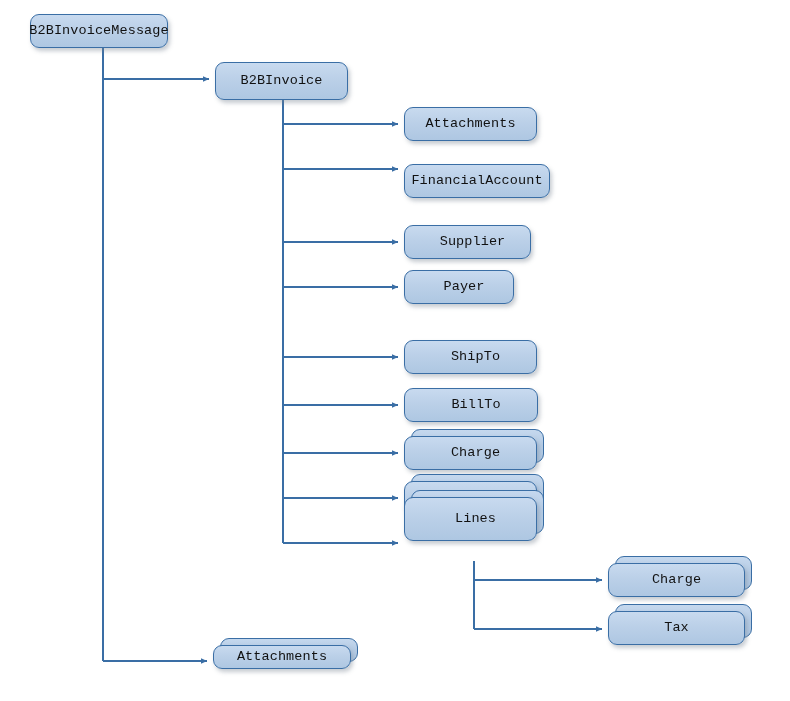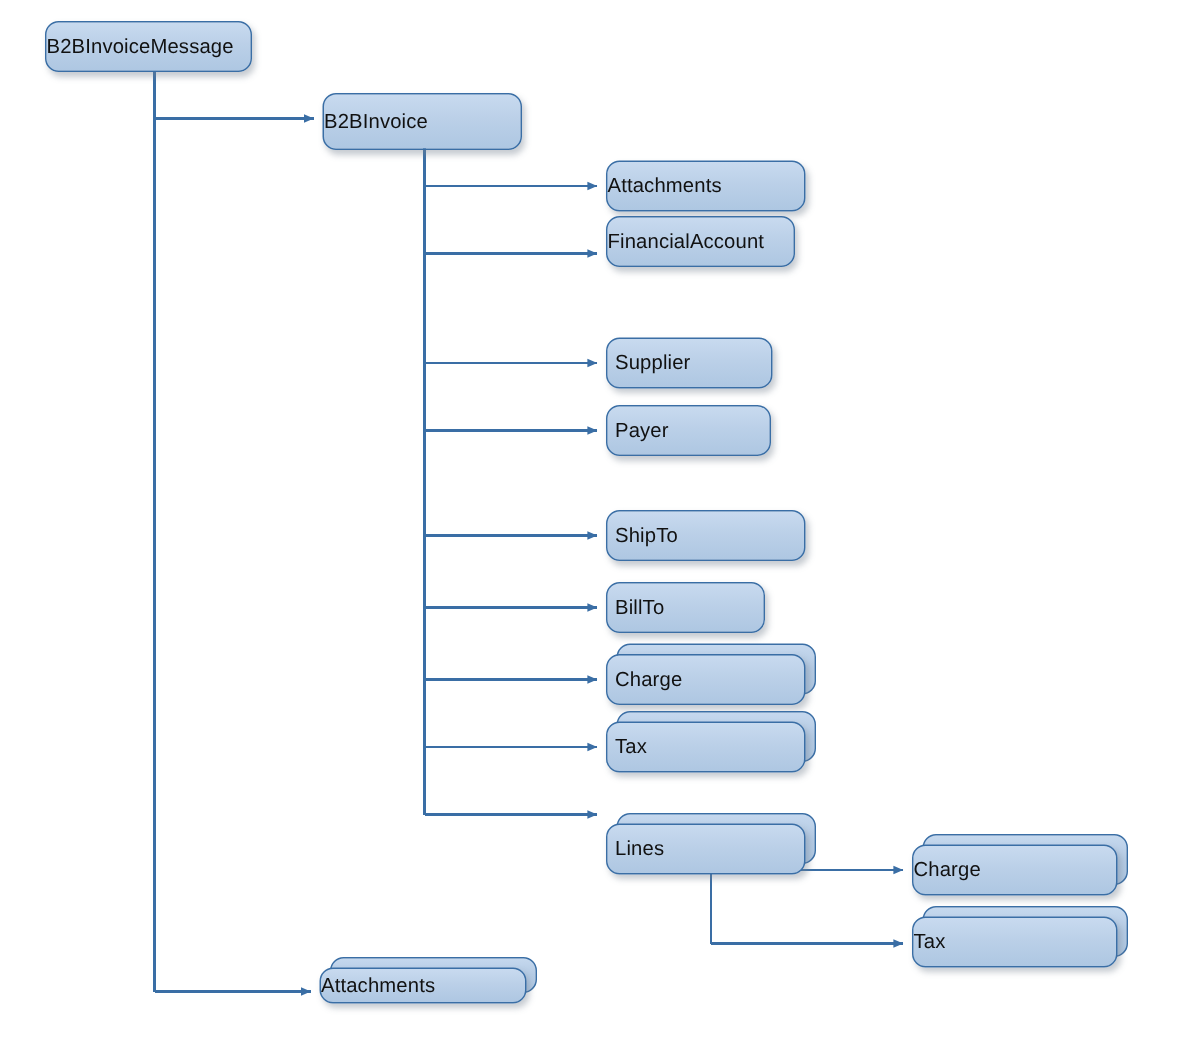--- a/index.html
+++ b/index.html
@@ -46,20 +46,22 @@
     top: 0;
     width: 100%;
     height: 100%;
     box-sizing: border-box;
     border: 1.2px solid #3a6ea5;
     border-radius: 9px;
     background: linear-gradient(to bottom, #c8daef 0%, #bbd0e8 45%, #aec7e2 100%);
     box-shadow: 2px 3px 4px rgba(120,130,145,0.42);
     display: flex;
     align-items: center;
+    justify-content: center;
+    font-family: Liberation Mono, monospace;
   }
   .node-label {
     color: #111111;
     font-size: 13.5px;
     line-height: 1;
     letter-spacing: 0.1px;
     white-space: nowrap;
     text-align: center;
   }
   .label-nudge .node-label {
@@ -114,58 +116,58 @@
       <div class="node" style="left: 215px; top: 62px; width: 133px; height: 38px;">
         <div class="node-front">
           <span class="node-label">B2BInvoice</span>
         </div>
       </div>
       <div class="node" style="left: 404px; top: 107px; width: 133px; height: 34px;">
         <div class="node-front">
           <span class="node-label">Attachments</span>
         </div>
       </div>
-      <div class="node" style="left: 404px; top: 144px; width: 126px; height: 34px;">
+      <div class="node" style="left: 404px; top: 164px; width: 146px; height: 34px;">
         <div class="node-front">
           <span class="node-label">FinancialAccount</span>
         </div>
       </div>
-      <div class="node label-nudge" style="left: 404px; top: 225px; width: 111px; height: 34px;">
+      <div class="node label-nudge" style="left: 404px; top: 225px; width: 127px; height: 34px;">
         <div class="node-front">
           <span class="node-label">Supplier</span>
         </div>
       </div>
       <div class="node label-nudge" style="left: 404px; top: 270px; width: 110px; height: 34px;">
         <div class="node-front">
           <span class="node-label">Payer</span>
         </div>
       </div>
       <div class="node label-nudge" style="left: 404px; top: 340px; width: 133px; height: 34px; padding-left: 23px;">
         <div class="node-front">
           <span class="node-label">ShipTo</span>
         </div>
       </div>
-      <div class="node label-nudge" style="left: 404px; top: 388px; width: 106px; height: 34px;">
+      <div class="node label-nudge" style="left: 404px; top: 388px; width: 134px; height: 34px;">
         <div class="node-front">
           <span class="node-label">BillTo</span>
         </div>
       </div>
       <div class="node label-nudge" style="left: 404px; top: 436px; width: 133px; height: 34px;">
         <div class="node-back"></div>
         <div class="node-front">
           <span class="node-label">Charge</span>
         </div>
       </div>
       <div class="node label-nudge" style="left: 404px; top: 481px; width: 133px; height: 34px;">
         <div class="node-back"></div>
         <div class="node-front">
           <span class="node-label">Tax</span>
         </div>
       </div>
-      <div class="node label-nudge" style="left: 404px; top: 549px; width: 133px; height: 34px; border-radius: 13px;">
+      <div class="node label-nudge" style="left: 404px; top: 497px; width: 133px; height: 44px; border-radius: 13px;">
         <div class="node-back"></div>
         <div class="node-front">
           <span class="node-label">Lines</span>
         </div>
       </div>
       <div class="node" style="left: 608px; top: 563px; width: 137px; height: 34px;">
         <div class="node-back"></div>
         <div class="node-front">
           <span class="node-label">Charge</span>
         </div>

